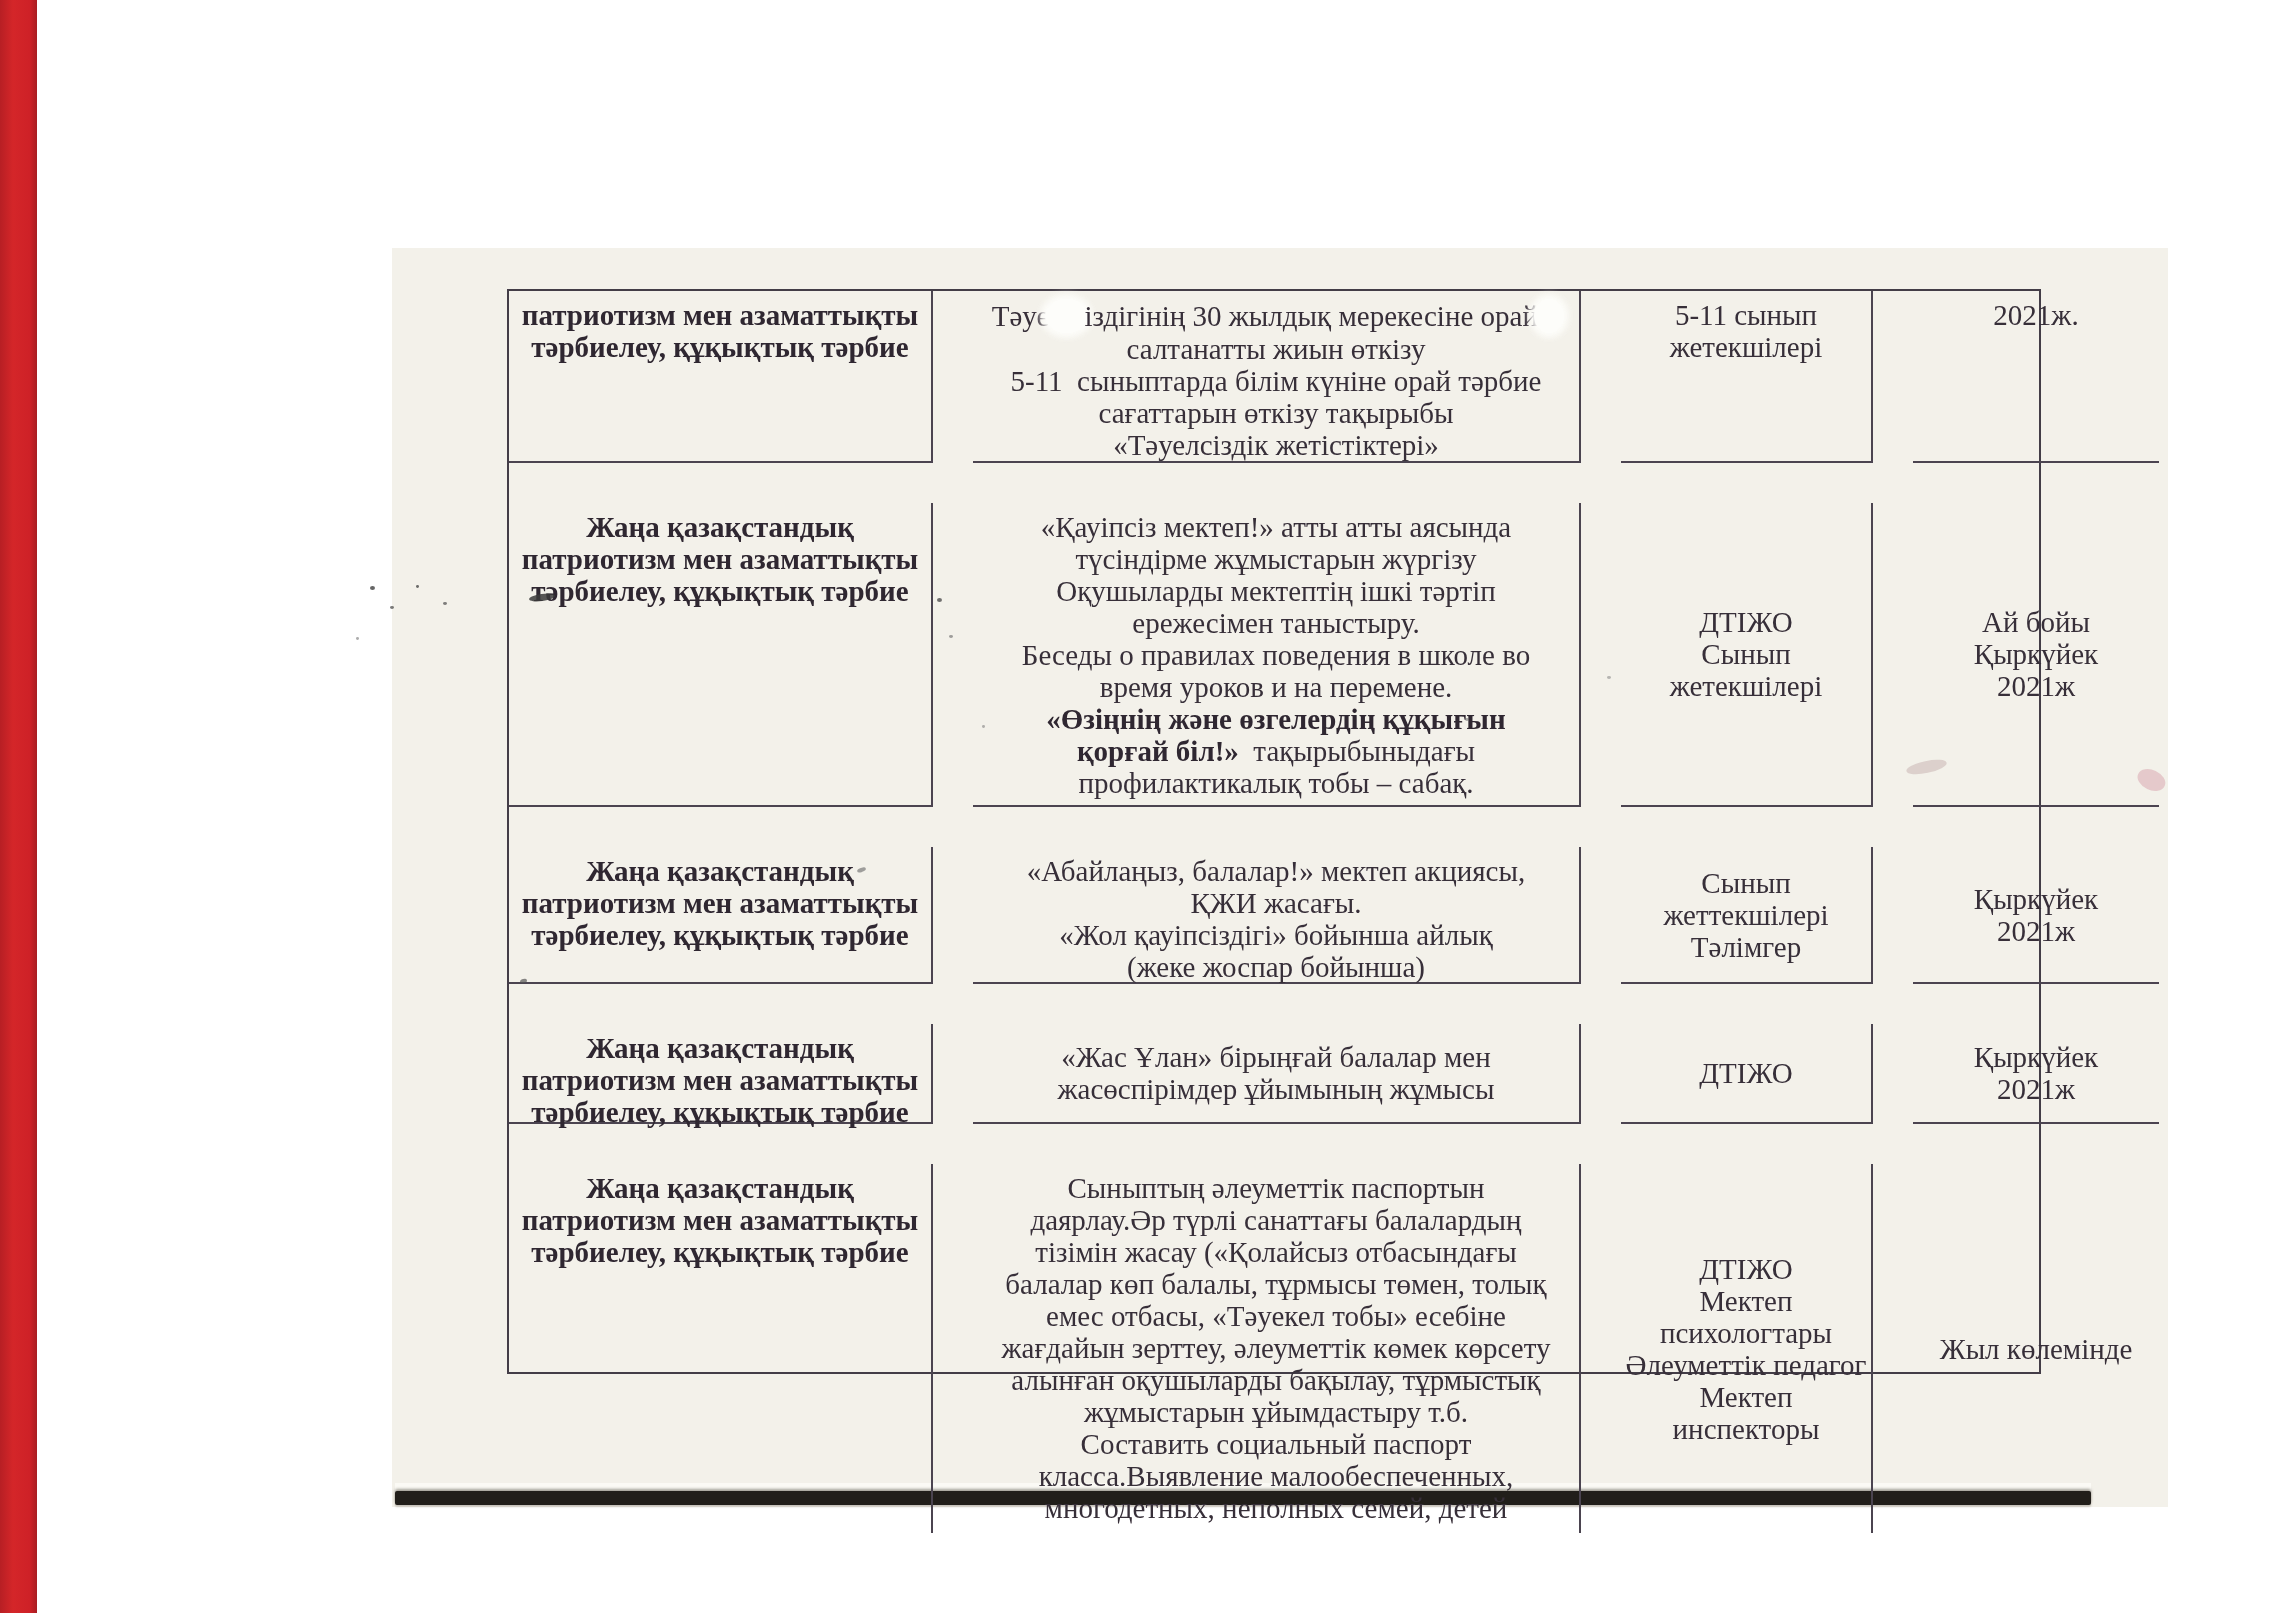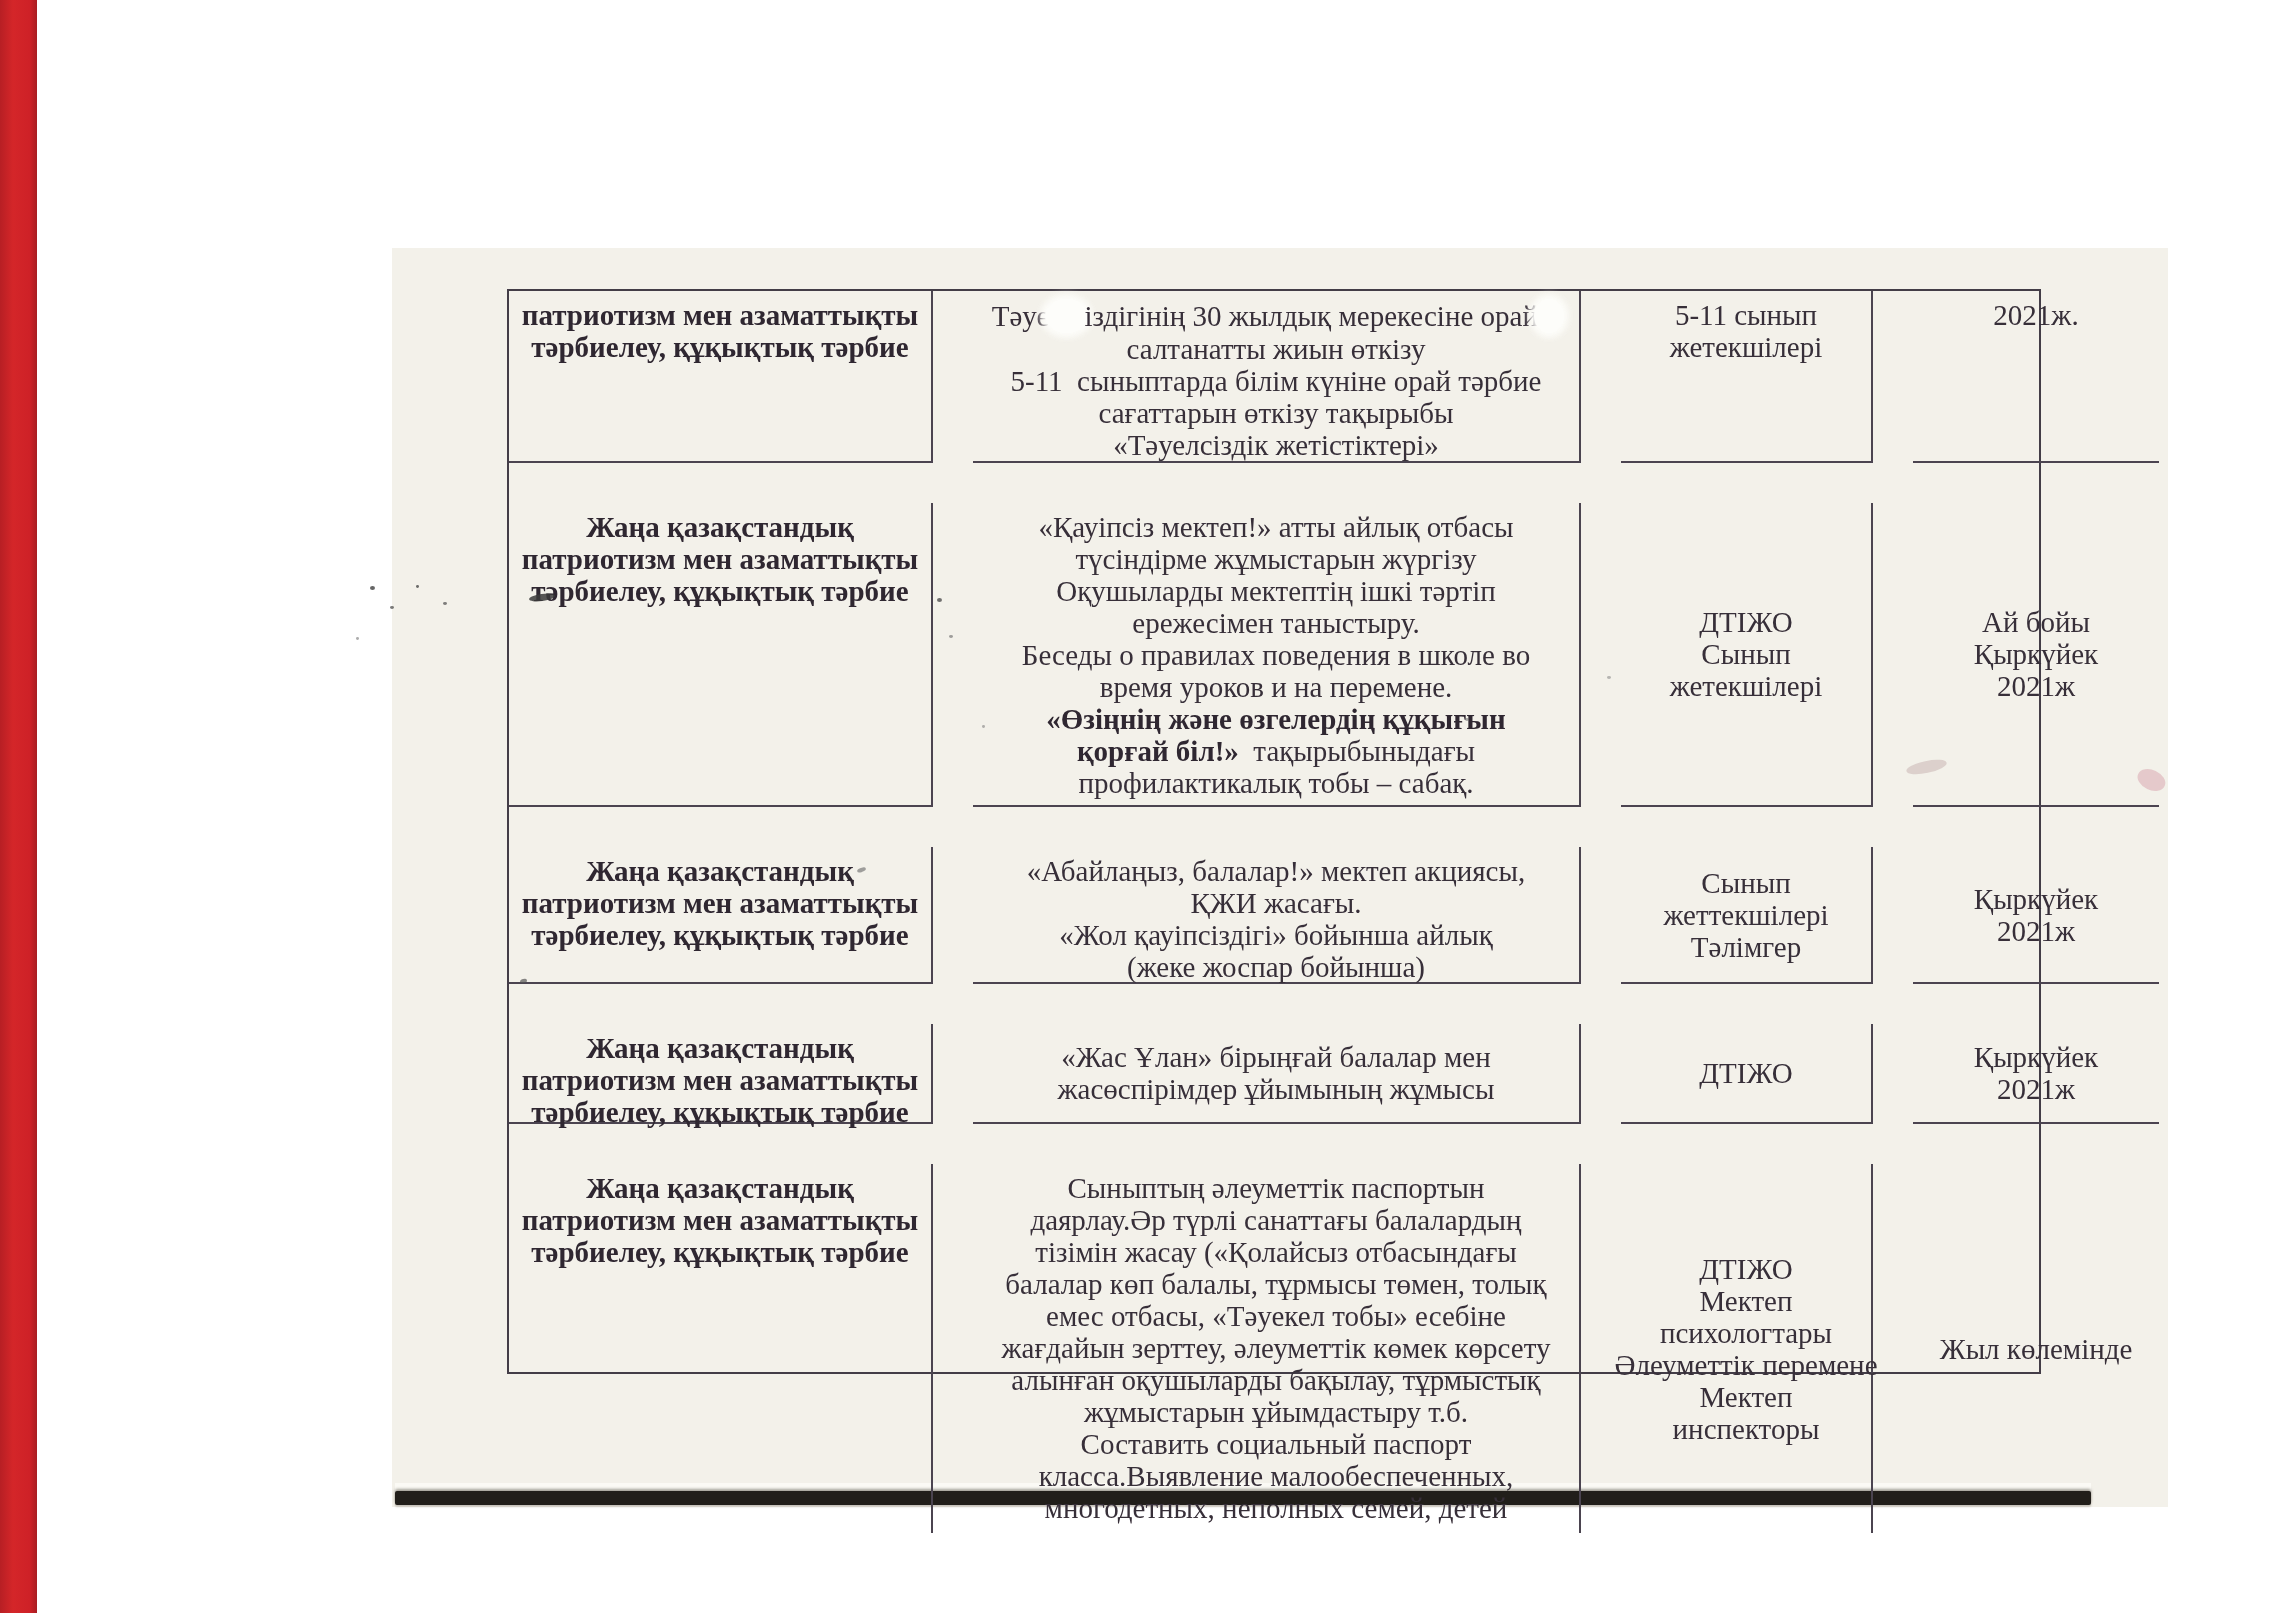--- a/index.html
+++ b/index.html
@@ -84,21 +84,21 @@
     </div>
     <div class="cell last-col">
       <div class="tline"><span>2021ж.</span></div>
     </div>
     <div class="cell">
       <div class="tline"><span class="b">Жаңа қазақстандық</span></div>
       <div class="tline"><span class="b">патриотизм мен азаматтықты</span></div>
       <div class="tline"><span class="b">тәрбиелеу, құқықтық тәрбие</span></div>
     </div>
     <div class="cell">
-      <div class="tline"><span>«Қауіпсіз мектеп!» атты айлық отбасы</span></div>
+      <div class="tline"><span>«Қауіпсіз мектеп!» атты атты аясында</span></div>
       <div class="tline"><span>түсіндірме жұмыстарын жүргізу</span></div>
       <div class="tline"><span>Оқушыларды мектептің ішкі тәртіп</span></div>
       <div class="tline"><span>ережесімен таныстыру.</span></div>
       <div class="tline"><span>Беседы о правилах поведения в школе во</span></div>
       <div class="tline"><span>время уроков и на перемене.</span></div>
       <div class="tline"><span class="b">«Өзіңнің және өзгелердің құқығын</span></div>
       <div class="tline"><span class="b">қорғай біл!»</span><span>&nbsp; тақырыбыныдағы</span></div>
       <div class="tline"><span>профилактикалық тобы – сабақ.</span></div>
     </div>
     <div class="cell middle">
@@ -162,21 +162,21 @@
       <div class="tline"><span>алынған оқушыларды бақылау, тұрмыстық</span></div>
       <div class="tline"><span>жұмыстарын ұйымдастыру т.б.</span></div>
       <div class="tline"><span>Составить социальный паспорт</span></div>
       <div class="tline"><span>класса.Выявление малообеспеченных,</span></div>
       <div class="tline"><span>многодетных, неполных семей, детей</span></div>
     </div>
     <div class="cell middle last-row">
       <div class="tline"><span>ДТІЖО</span></div>
       <div class="tline"><span>Мектеп</span></div>
       <div class="tline"><span>психологтары</span></div>
-      <div class="tline"><span>Әлеуметтік перемене</span></div>
+      <div class="tline"><span>Әлеуметтік педагог</span></div>
       <div class="tline"><span>Мектеп</span></div>
       <div class="tline"><span>инспекторы</span></div>
     </div>
     <div class="cell middle last-col last-row">
       <div class="tline"><span>Жыл көлемінде</span></div>
     </div>
   </div>
 
 <div class="speckle" style="left: 370px; top: 586px; width: 4.9px; height: 3.9px; background: rgb(74, 74, 74); opacity: 0.85; transform: rotate(0deg);"></div>
 <div class="speckle" style="left: 390px; top: 606px; width: 3.9px; height: 2.9px; background: rgb(90, 90, 90); opacity: 0.8; transform: rotate(0deg);"></div>

